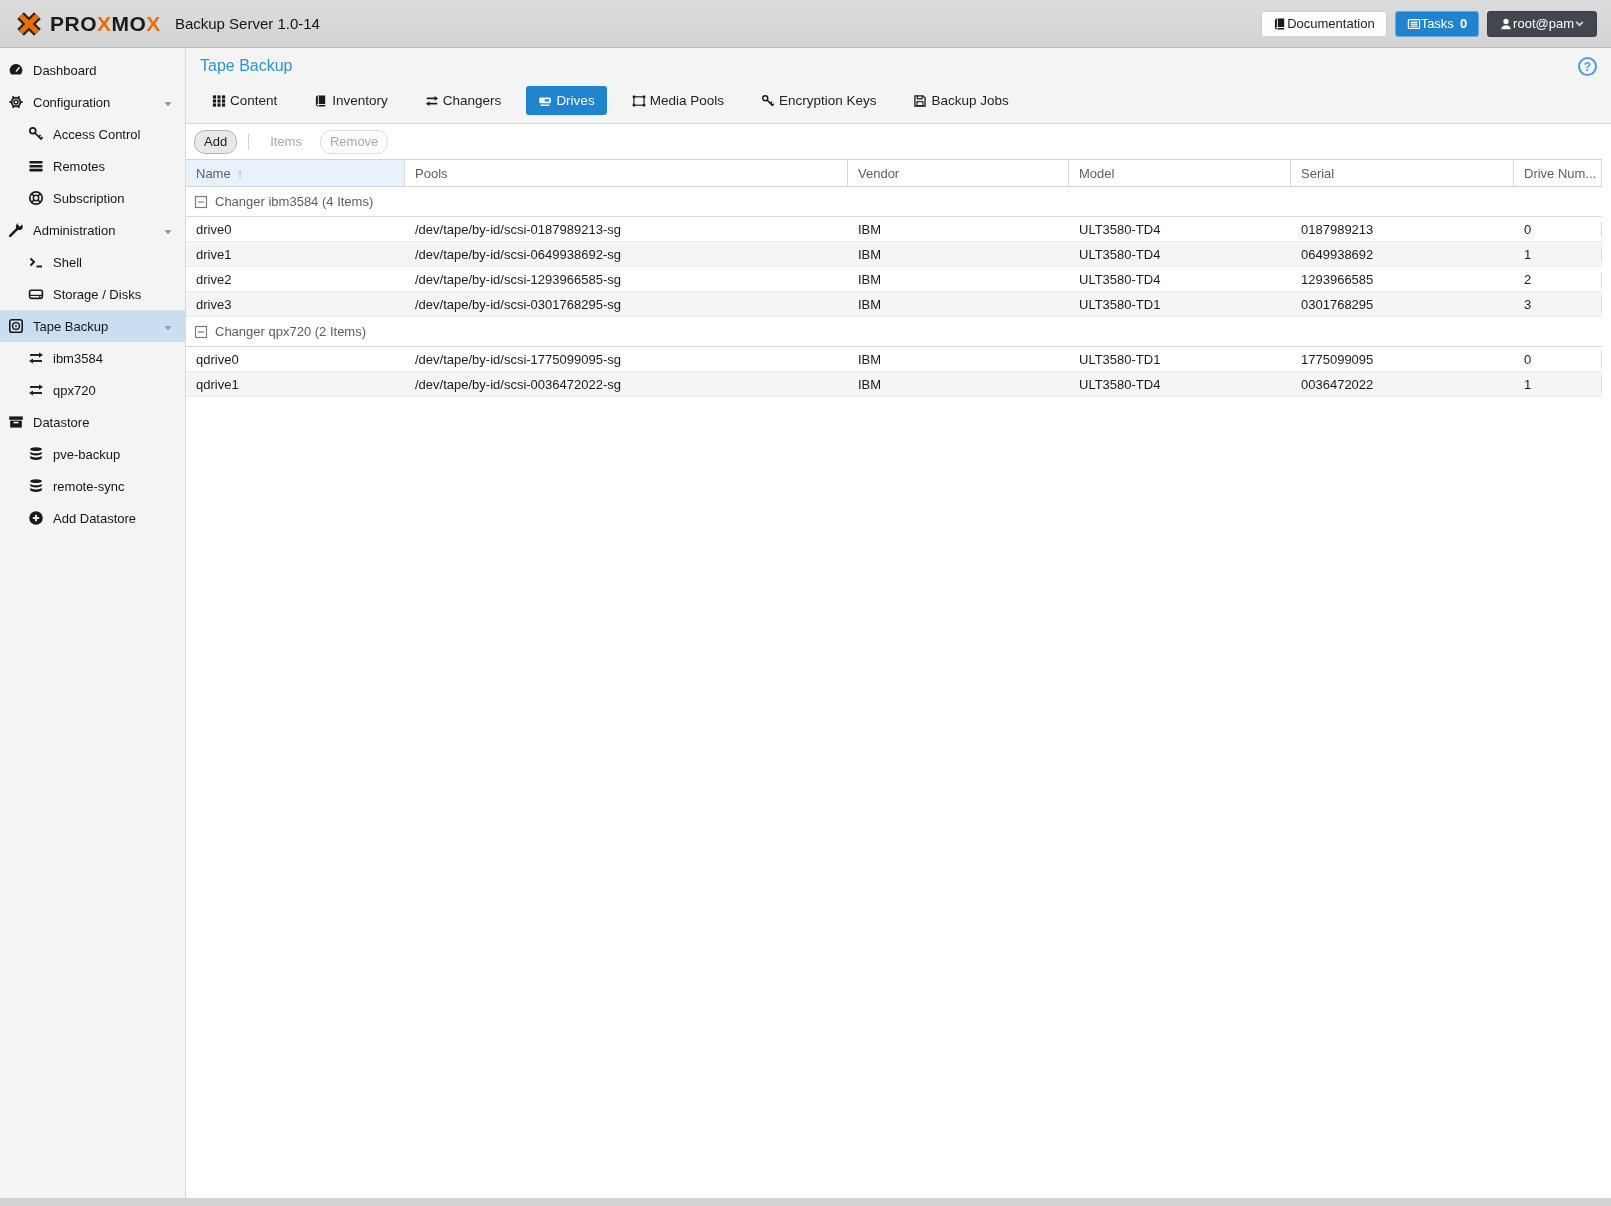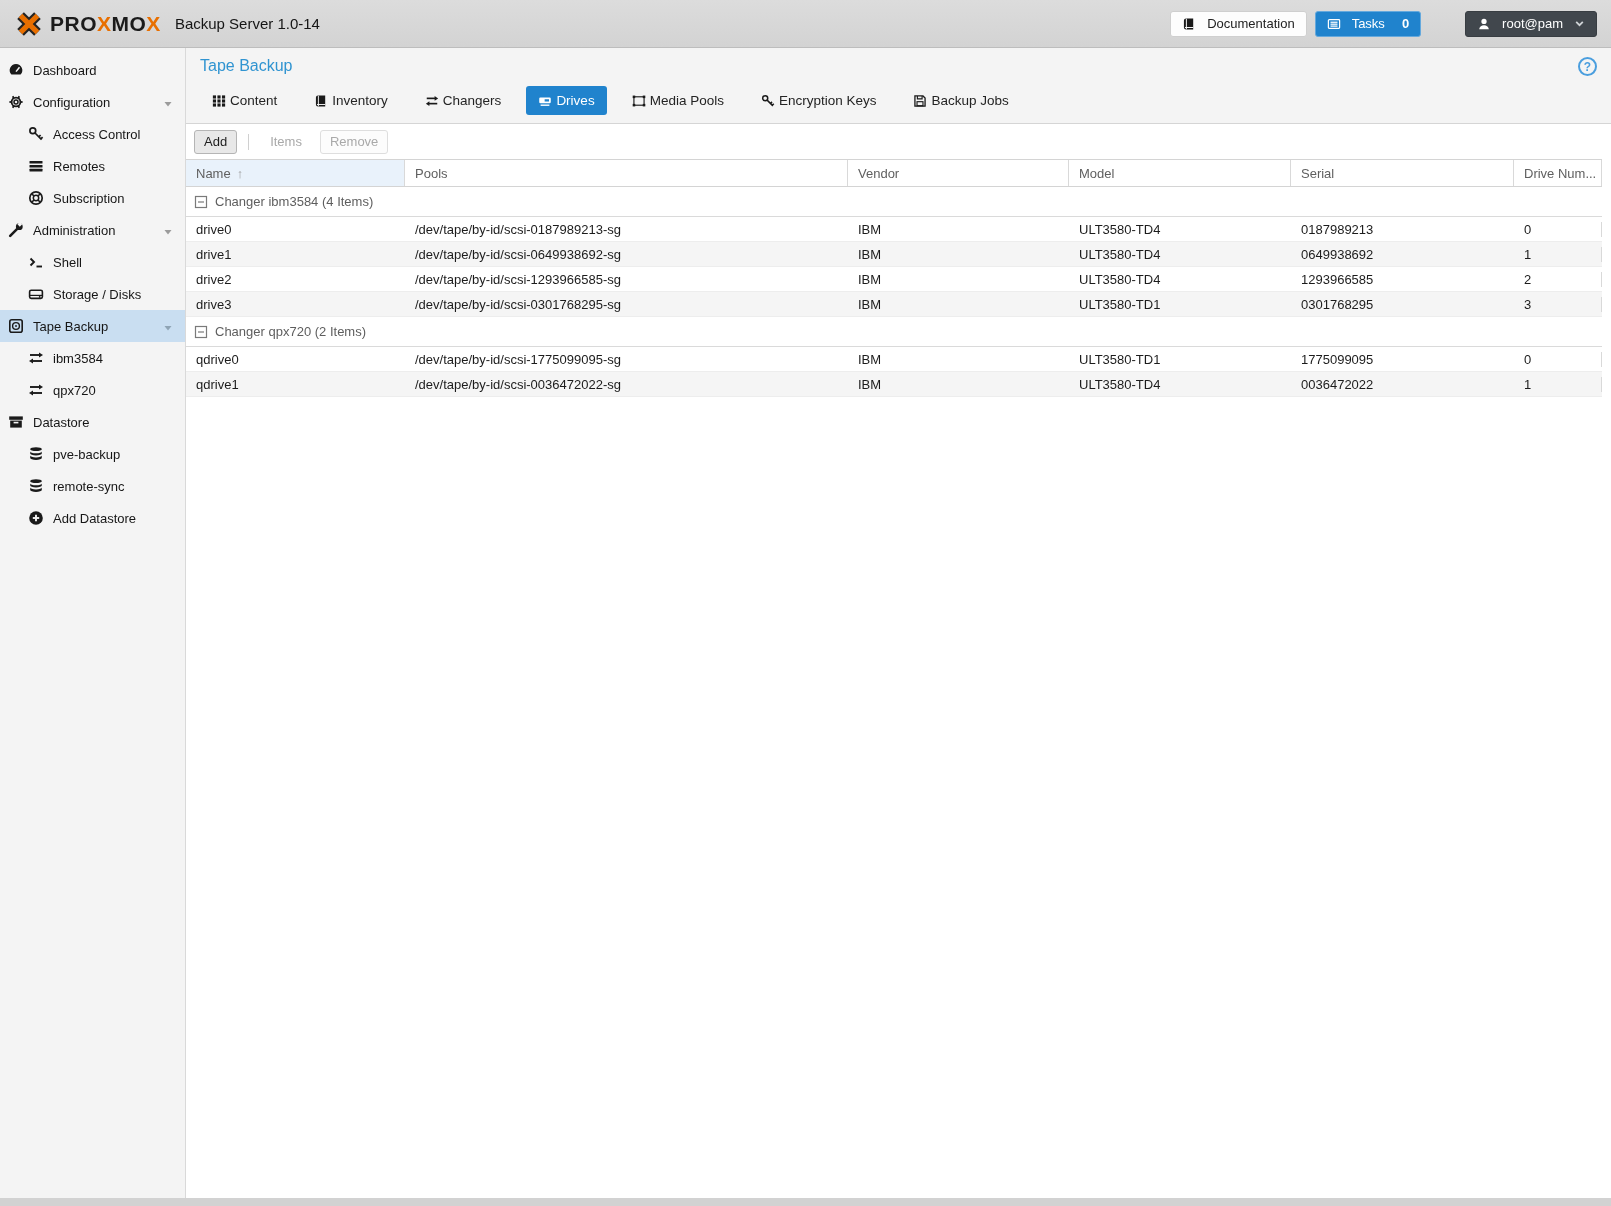--- a/index.html
+++ b/index.html
@@ -14,26 +14,26 @@
 
   
   #topbar { height:48px; background:linear-gradient(#dcdcdc,#d3d3d3); border-bottom:1px solid #bdbdbd;
             display:flex; align-items:center; padding:0 14px; }
   .logo-wrap { display:flex; align-items:center; gap:6px; }
   .logo-mark { width:30px; height:30px; }
   .logo-text { font-size:21px; font-weight:800; letter-spacing:.5px; color:#1b1b1b; }
   .logo-text .ox { color:#e86f00; }
   .product-name { margin-left:14px; font-size:15px; color:#151515; }
   .topbar-right { margin-left:auto; display:flex; align-items:center; gap:8px; }
-  .tb-btn { height:26px; display:inline-flex; align-items:center; gap:11px; padding:0 11px;
+  .tb-btn { height:26px; display:inline-flex; align-items:center; gap:0; padding:0 11px;
             border-radius:3px; font-size:13px; cursor:pointer; border:1px solid transparent; }
   .tb-doc { background:#fdfdfd; border-color:#cfcfcf; color:#222; }
   .tb-tasks { background:#2083cd; border-color:#65a9dd; color:#ffffff; }
   .tb-tasks .cnt { font-weight:bold; margin-left:6px; }
-  .tb-user { background:#41474d; border-color:#383d42; color:#fff;margin-left:36px; }
+  .tb-user { background:#41474d; border-color:#383d42; color:#fff; }
   .tb-user .icn, .tb-tasks .icn { color:#fff; }
   .chev { width:11px; height:11px; color:#cfd3d6; display:inline-flex; }
 
   
   #app { display:flex; height:1150px; }
   #sidebar { width:186px; background:#f4f4f4; border-right:1px solid #d9d9d9; padding-top:6px; }
   .nav-item { position:relative; height:32px; display:flex; align-items:center; gap:9px;
               padding-left:8px; cursor:pointer; color:#161616; }
   .nav-item.lvl1 { padding-left:28px; }
   .nav-item.selected { background:#c9def1; }
@@ -49,21 +49,21 @@
               justify-content:center; cursor:pointer; }
   .tabs { display:flex; gap:13px; margin-top:10px; }
   .tab { height:29px; display:inline-flex; align-items:center; gap:4px; padding:0 12px;
          border-radius:3px; font-size:13.5px; color:#242424; cursor:pointer; }
   .tab .icn { color:#1a1a1a; }
   .tab.sel { background:#2083cd; color:#fff; }
   .tab.sel .icn { color:#fff; }
 
   
   #toolbar { height:35px; display:flex; align-items:center; gap:8px; padding:0 8px; background:#fff; }
-  .btn { height:24px; display:inline-flex; align-items:center; padding:0 9px; border-radius:3px;
+  .btn { height:24px; display:inline-flex; align-items:center; padding:0 9px; border-radius:11px;
          font-size:13px; cursor:pointer; }
   .btn-add { background:#e8e8e8; border:1px solid #b5b5b5; color:#1d1d1d; }
   .btn-disabled-plain { color:#a9a9a9; border:1px solid transparent; background:transparent; }
   .btn-disabled-framed { color:#a9a9a9; border:1px solid #dedede; background:#fcfcfc; }
   .tb-sep { width:1px; height:16px; background:#d0d0d0; margin:0 3px; }
 
   
   #grid { width:1416px; }
   .g-head { display:flex; height:28px; border-top:1px solid #d4d4d4; border-bottom:1px solid #d4d4d4; background:#fff; }
   .g-hcell { display:flex; align-items:center; padding:0 10px; color:#5f5f5f; font-size:13px;

